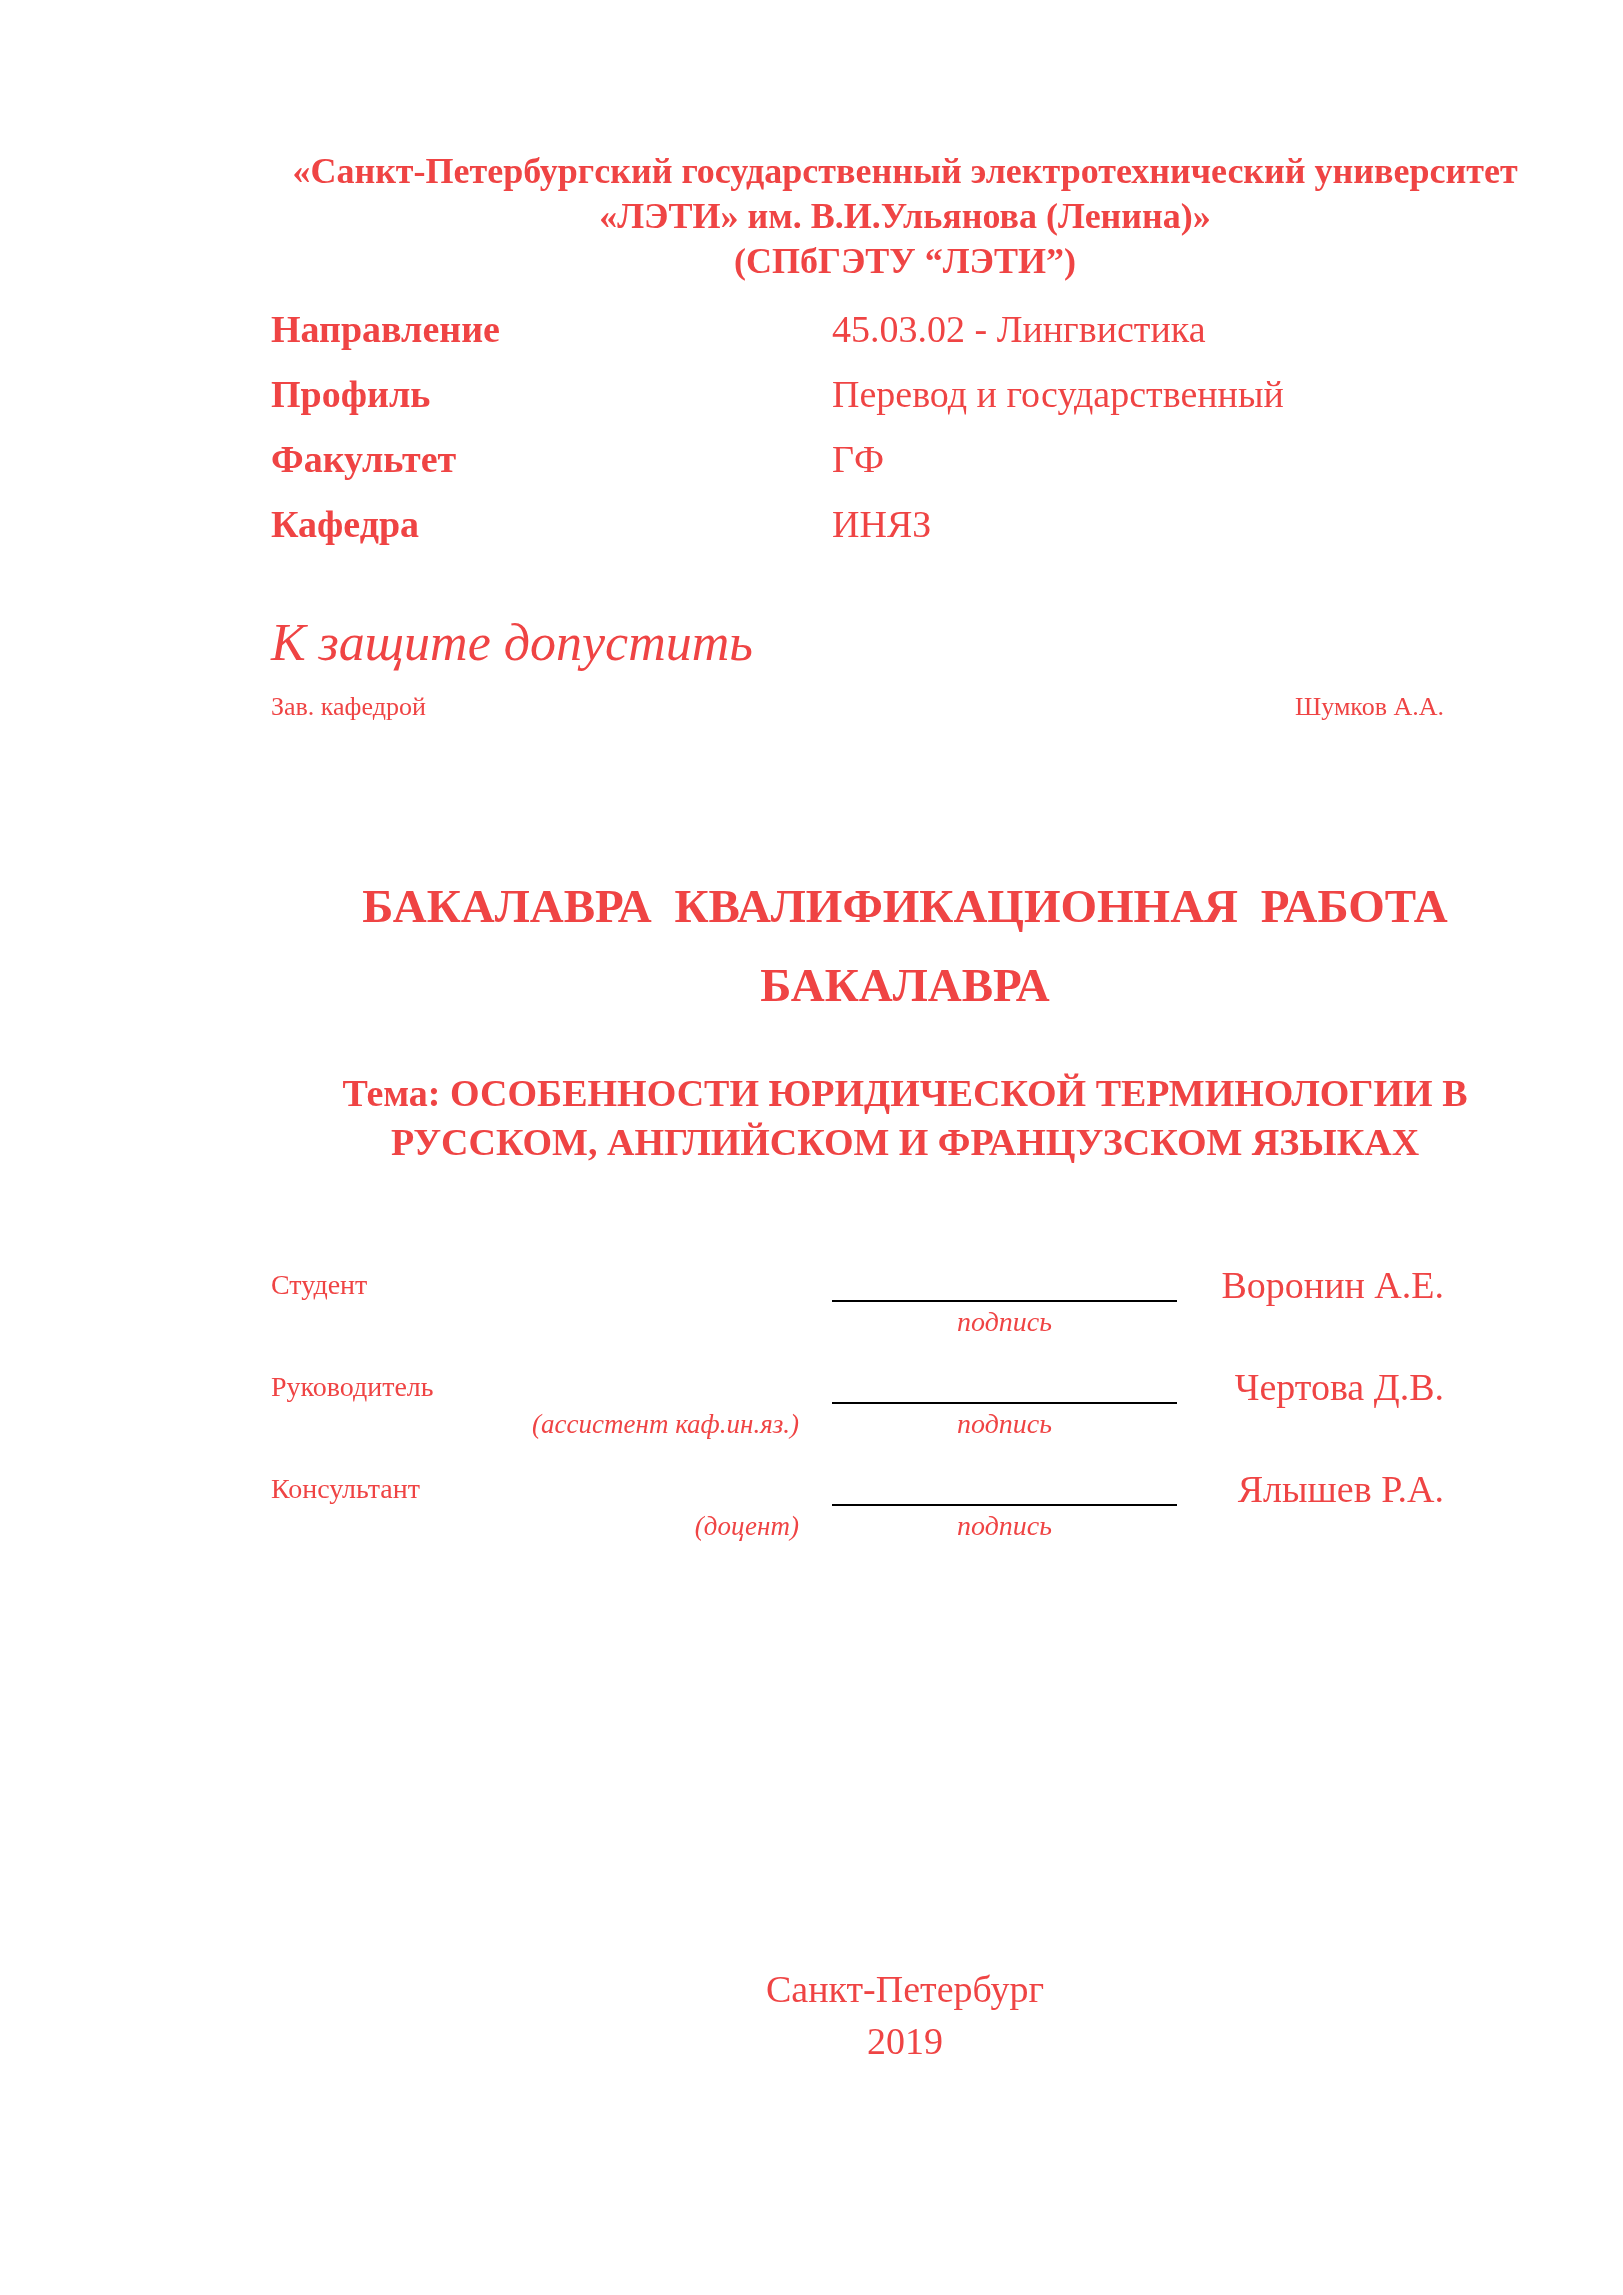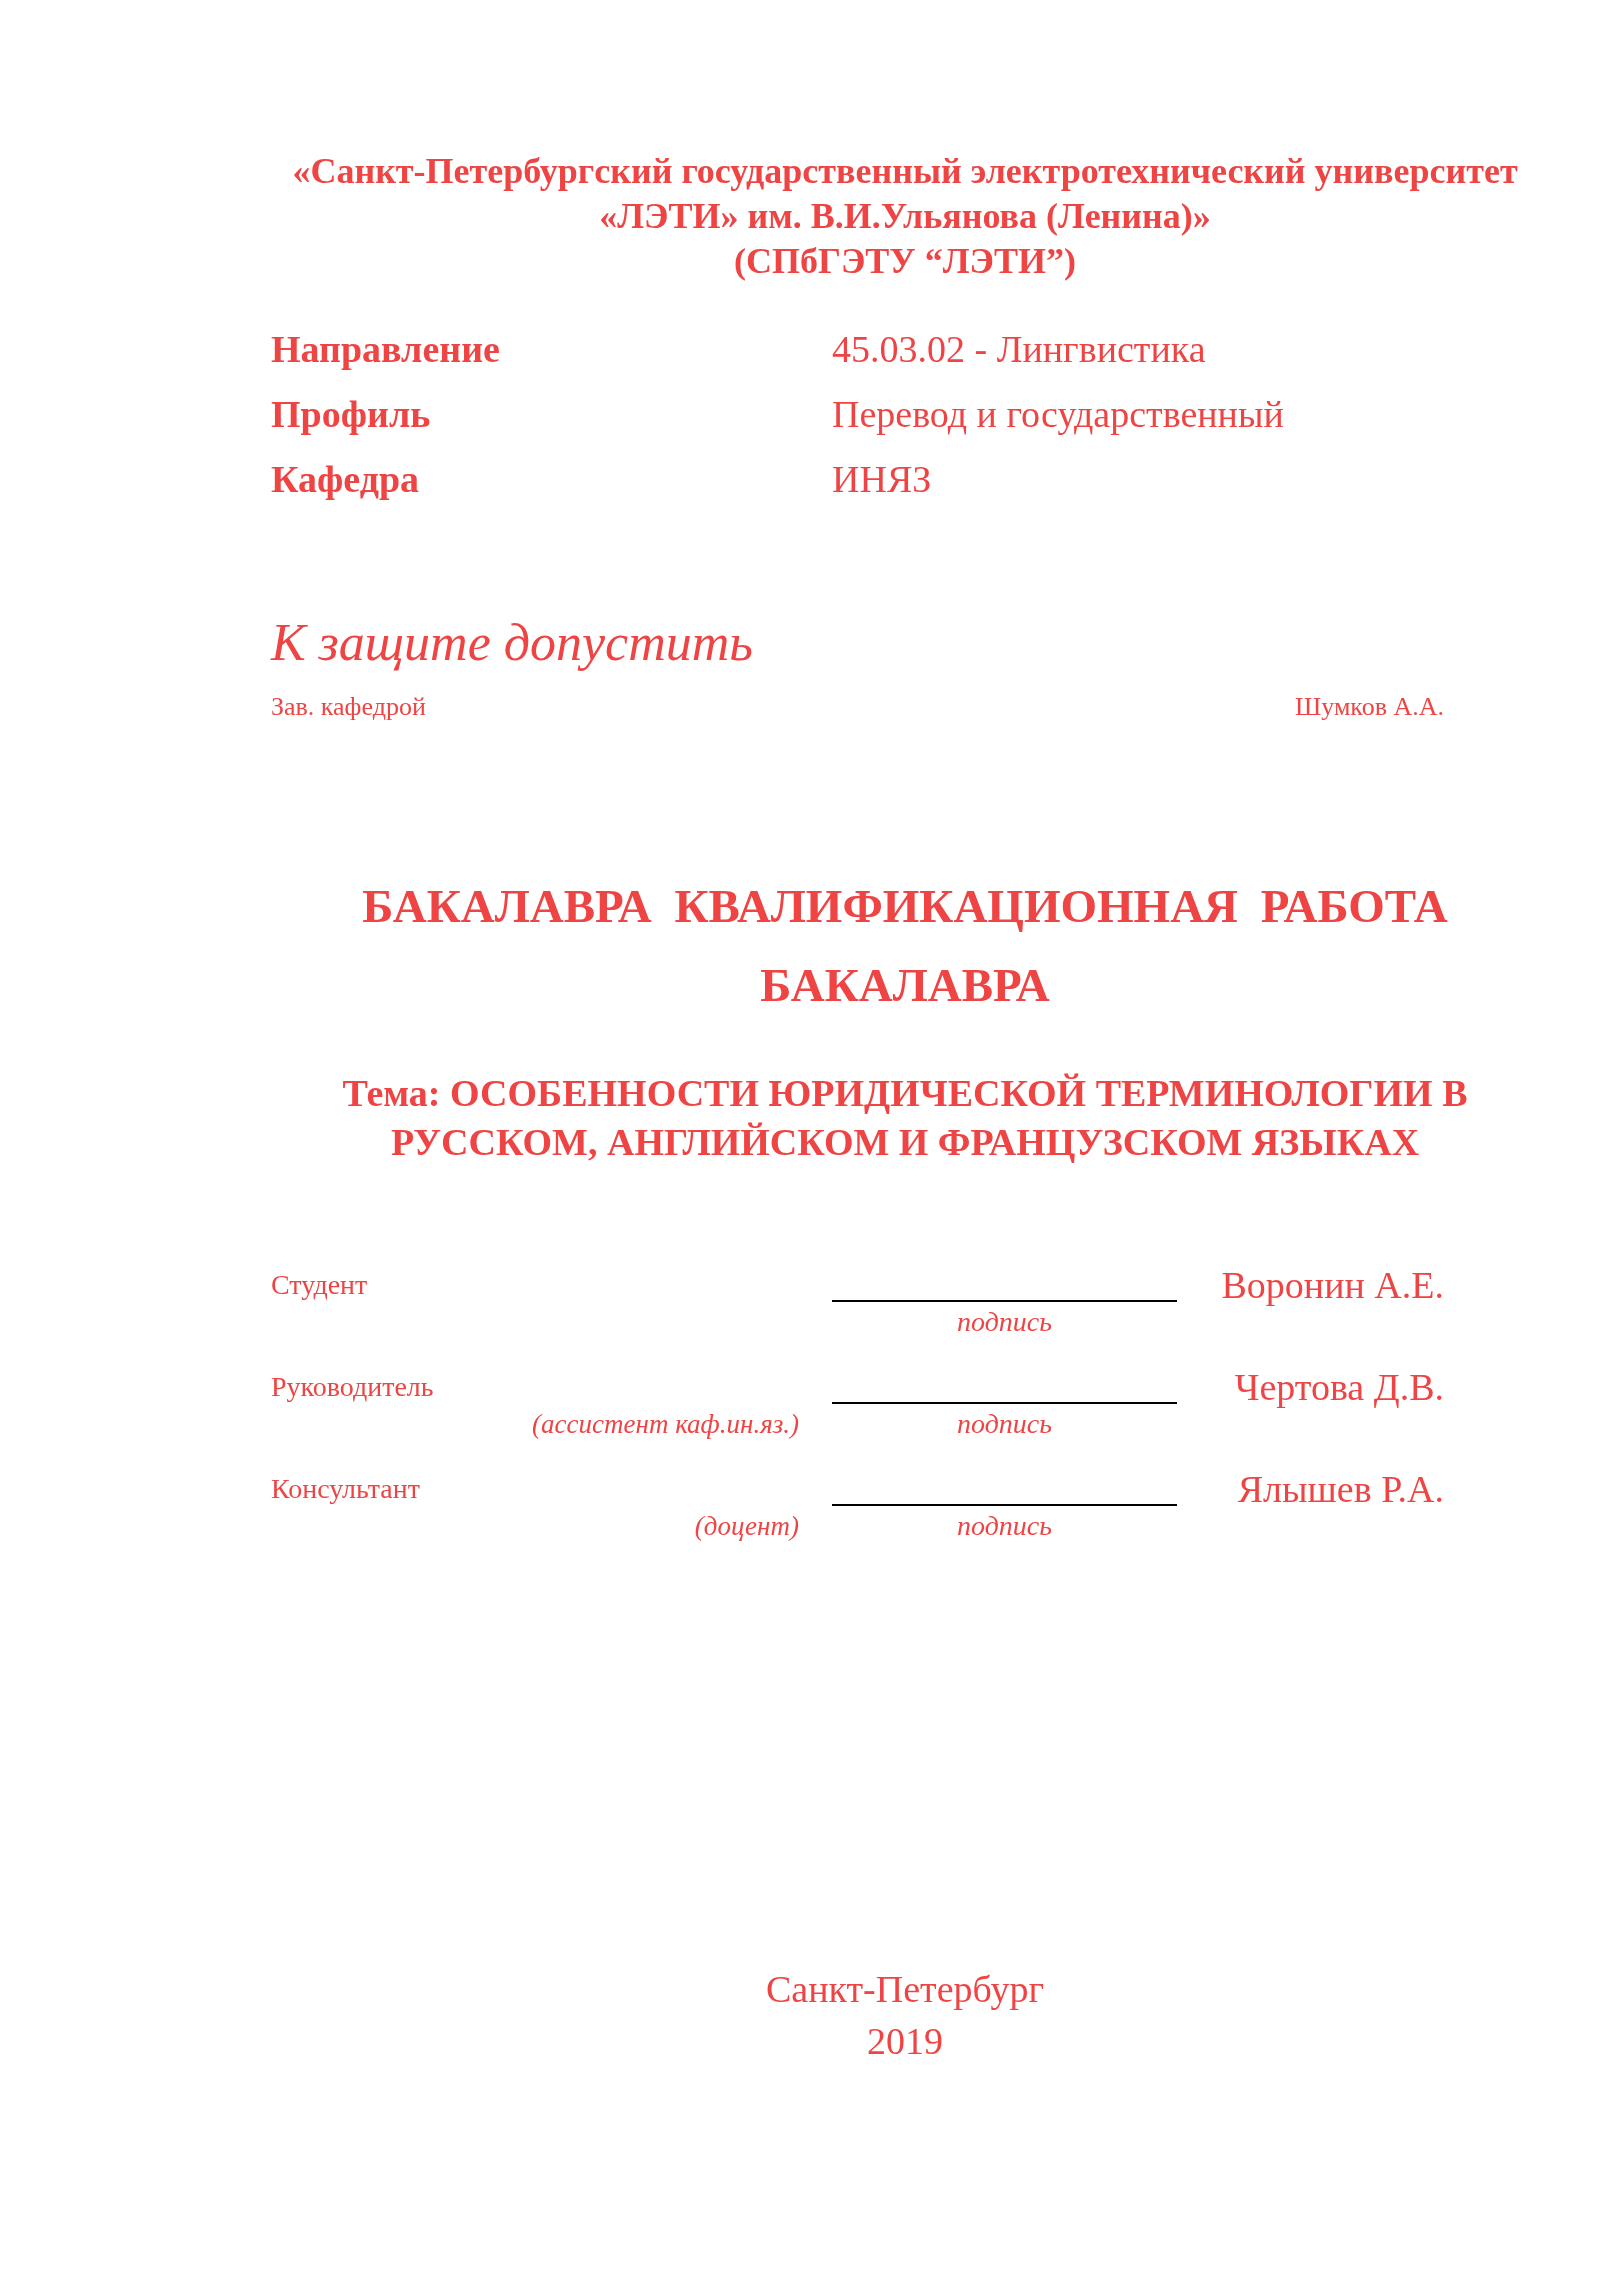--- a/index.html
+++ b/index.html
@@ -25,21 +25,21 @@
     width: 1236px;
     text-align: center;
     font-weight: bold;
     font-size: 36px;
     line-height: 45px;
   }
 
   
   .fields {
     position: absolute;
-    top: 330px;
+    top: 310px;
     left: 271px;
     width: 1236px;
   }
   .field-row {
     position: relative;
     line-height: 38px;
     font-size: 38px;
     margin-bottom: 27px;
     white-space: nowrap;
   }
@@ -176,20 +176,23 @@
   </header>
 
   <section class="fields">
     <div class="field-row">
       <span class="field-label">Направление</span><span class="field-value">45.03.02 - Лингвистика</span>
     </div>
     <div class="field-row">
       <span class="field-label">Профиль</span><span class="field-value">Перевод и государственный</span>
     </div>
     <div class="field-row">
+      <span class="field-label">Факультет</span><span class="field-value">ГФ</span>
+    </div>
+    <div class="field-row">
       <span class="field-label">Кафедра</span><span class="field-value">ИНЯЗ</span>
     </div>
   </section>
 
   <div class="admission-note">К защите допустить</div>
 
   <div class="approver-row">
     <span>Зав. кафедрой</span>
     <span class="approver-name">Шумков А.А.</span>
   </div>

